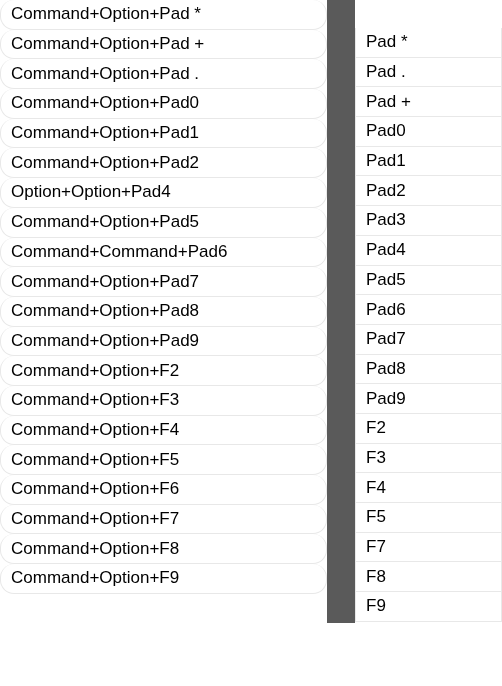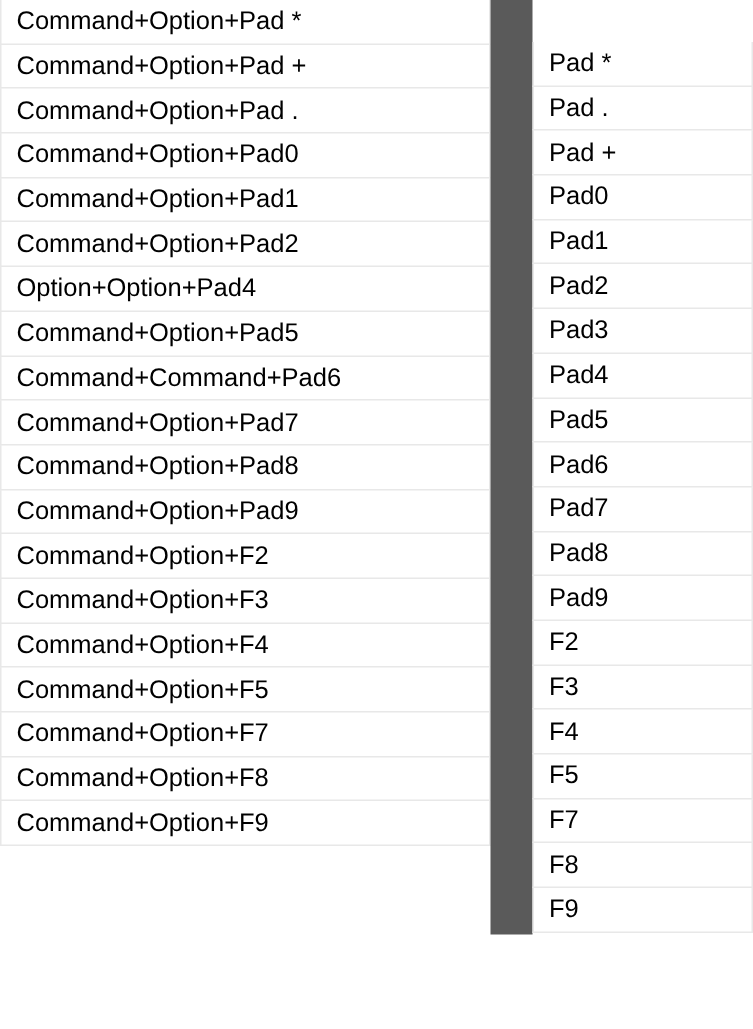--- a/index.html
+++ b/index.html
@@ -35,20 +35,21 @@
       display: flex;
       align-items: center;
       padding-left: 10px;
       border-bottom: 1px solid #e8e8e8;
       white-space: nowrap;
       overflow: hidden;
     }
     .col-left .row {
       border-left: 1px solid #e8e8e8;
       border-right: 1px solid #e8e8e8;
+      border-radius: 14px;
     }
     .col-right .row {
       border-left: 1px solid #e8e8e8;
       border-right: 1px solid #e8e8e8;
     }
     .mid-row {
       height: 29.7px;
     }
   </style>
 </head>
@@ -98,20 +99,23 @@
     <div class="row">
         <span>Command+Option+F3</span>
       </div>
     <div class="row">
         <span>Command+Option+F4</span>
       </div>
     <div class="row">
         <span>Command+Option+F5</span>
       </div>
     <div class="row">
+        <span>Command+Option+F6</span>
+      </div>
+    <div class="row">
         <span>Command+Option+F7</span>
       </div>
     <div class="row">
         <span>Command+Option+F8</span>
       </div>
     <div class="row">
         <span>Command+Option+F9</span>
       </div>
   </div>
 

